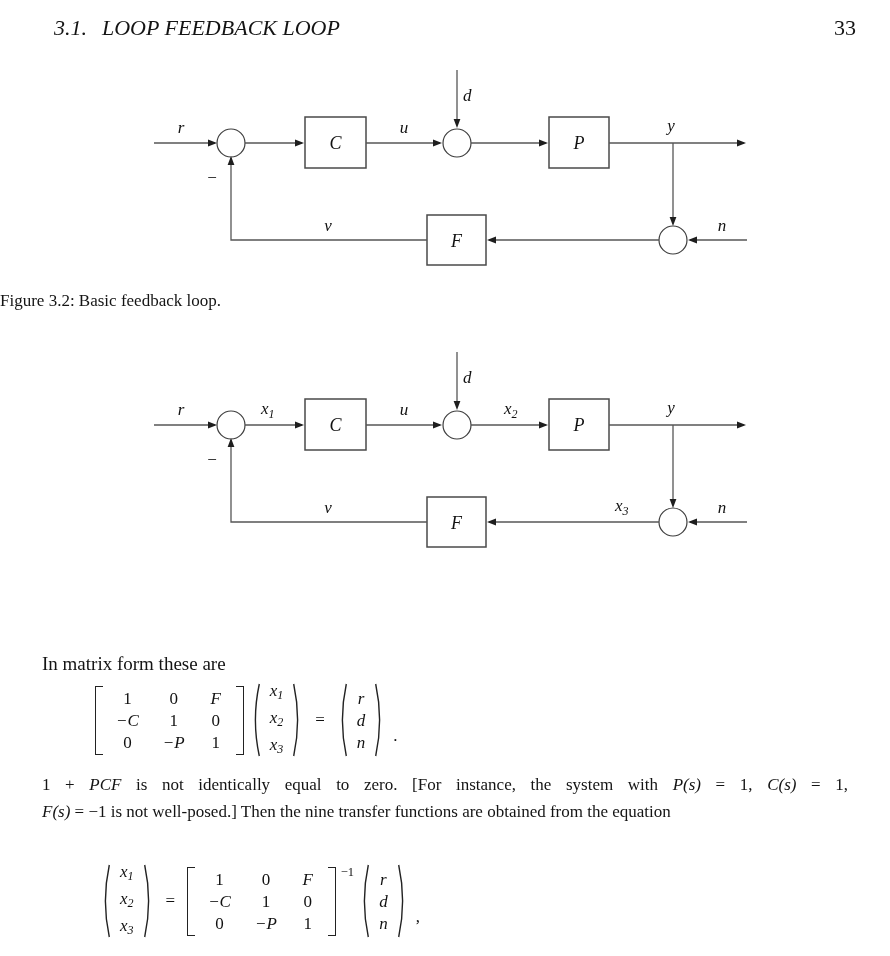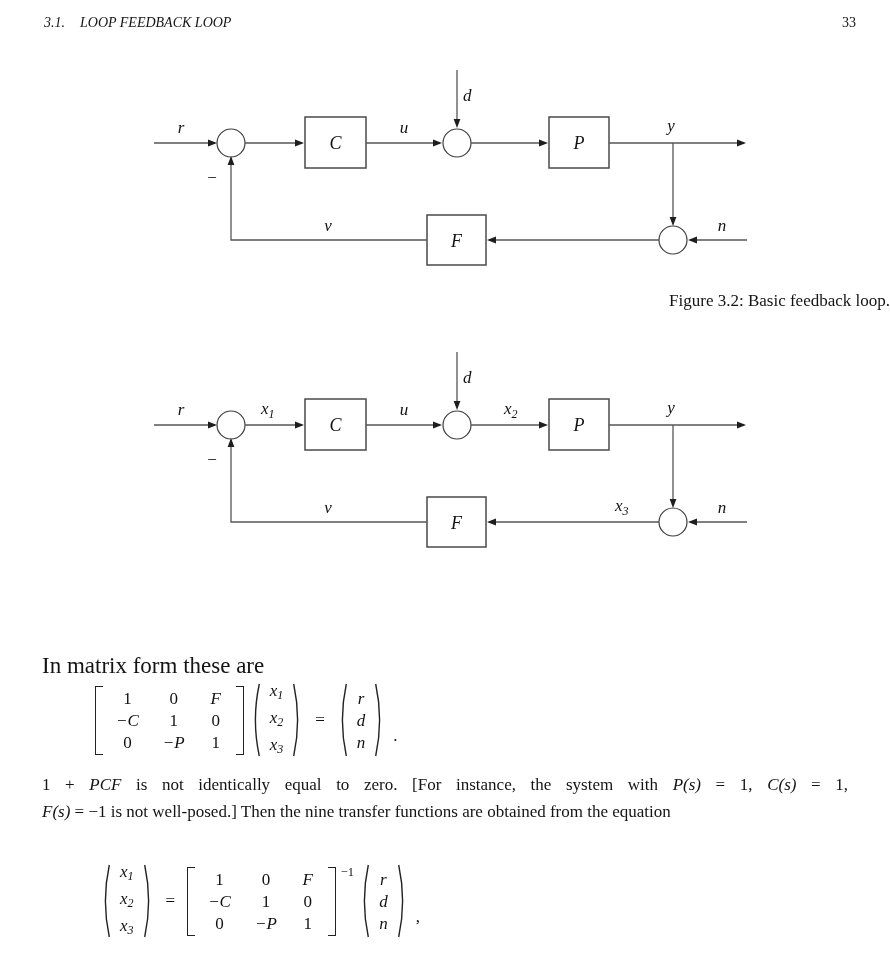--- a/index.html
+++ b/index.html
@@ -3,37 +3,37 @@
 <meta charset="utf-8">
 <style>
   html,body { margin:0; padding:0; background:#e8e8e8; }
   .page {
     position:relative; width:890px; height:956px; margin:0 auto;
     background:#ffffff; overflow:hidden;
     font-family:"Liberation Serif","DejaVu Serif",serif; color:#141414;
   }
   
   .hdr {
-    position:absolute; top:15px; left:44px; right:34px;
-    display:flex; align-items:center; font-size:14px; font-style:italic;
+    position:absolute; top:15px; left:54px; right:34px;
+    display:flex; align-items:center; font-size:22px; font-style:italic;
   }
   .hdr .sec { margin-right:15px; }
   .hdr .pageno { margin-left:auto; font-style:normal; }
   
   svg.diagram { position:absolute; top:0; left:0; }
   .wire { stroke:#565656; stroke-width:1.3px; fill:none; }
   .ah   { fill:#1e1e1e; stroke:none; }
   .sj   { fill:#ffffff; stroke:#3d3d3d; stroke-width:1.2px; }
   .blk  { fill:#ffffff; stroke:#4a4a4a; stroke-width:1.5px; }
   .ml   { font:italic 17px "Liberation Serif",serif; fill:#111; text-anchor:middle; }
   .bl   { font:italic 18px "Liberation Serif",serif; fill:#111; text-anchor:middle; }
   .msub { font-size:12px; }
   
-  .caption { position:absolute; left:0; width:100%; text-align:right; font-size:17px; }
-  .bodytext { position:absolute; left:42px; font-size:23px; }
+  .caption { position:absolute; left:0; width:100%; text-align:left; font-size:17px; }
+  .bodytext { position:absolute; left:42px; font-size:19px; }
   .para { position:absolute; left:42px; width:806px; font-size:17px; line-height:27px; }
   .pl  { text-align:justify; text-align-last:justify; }
   .pl.last { text-align-last:auto; }
   .it { font-style:italic; }
   
   .equation { position:absolute; display:flex; align-items:center; font-size:17px; color:#111; }
   .sqm { display:flex; align-items:stretch; margin:0 3px; }
   .sqb { width:7px; border:1.6px solid #222; }
   .sqb.l { border-right:none; }
   .sqb.r { border-left:none; }

